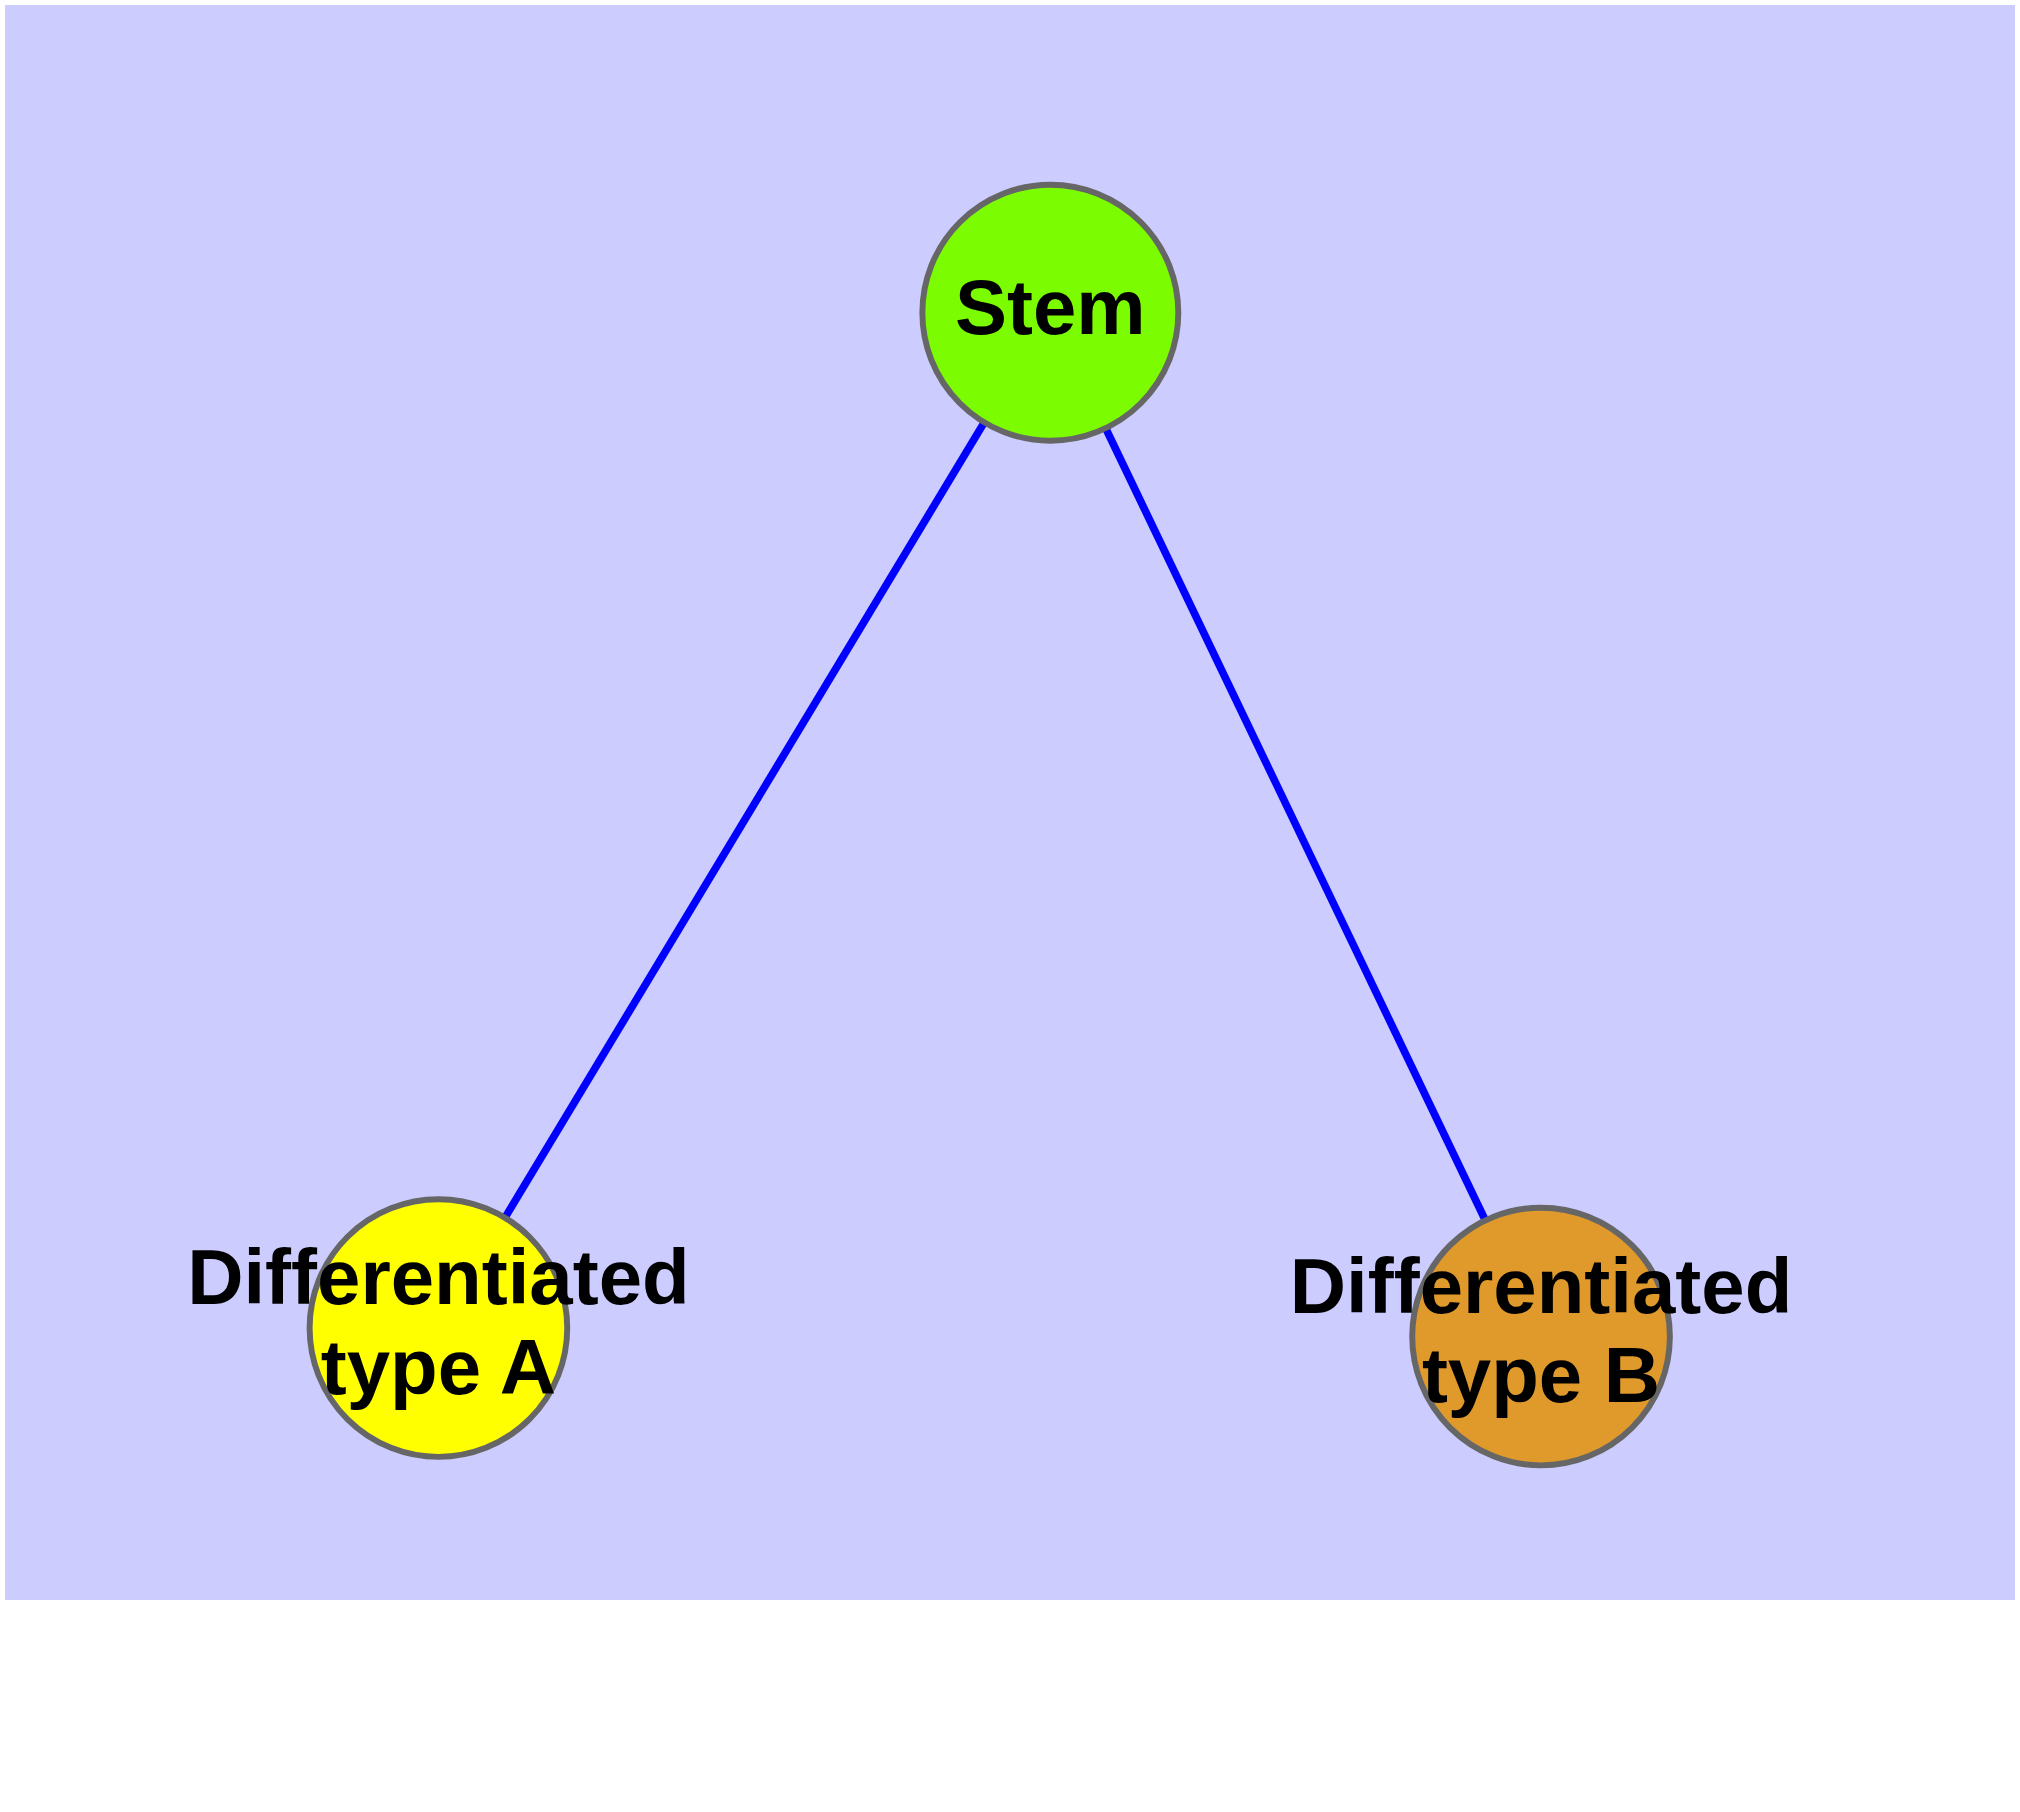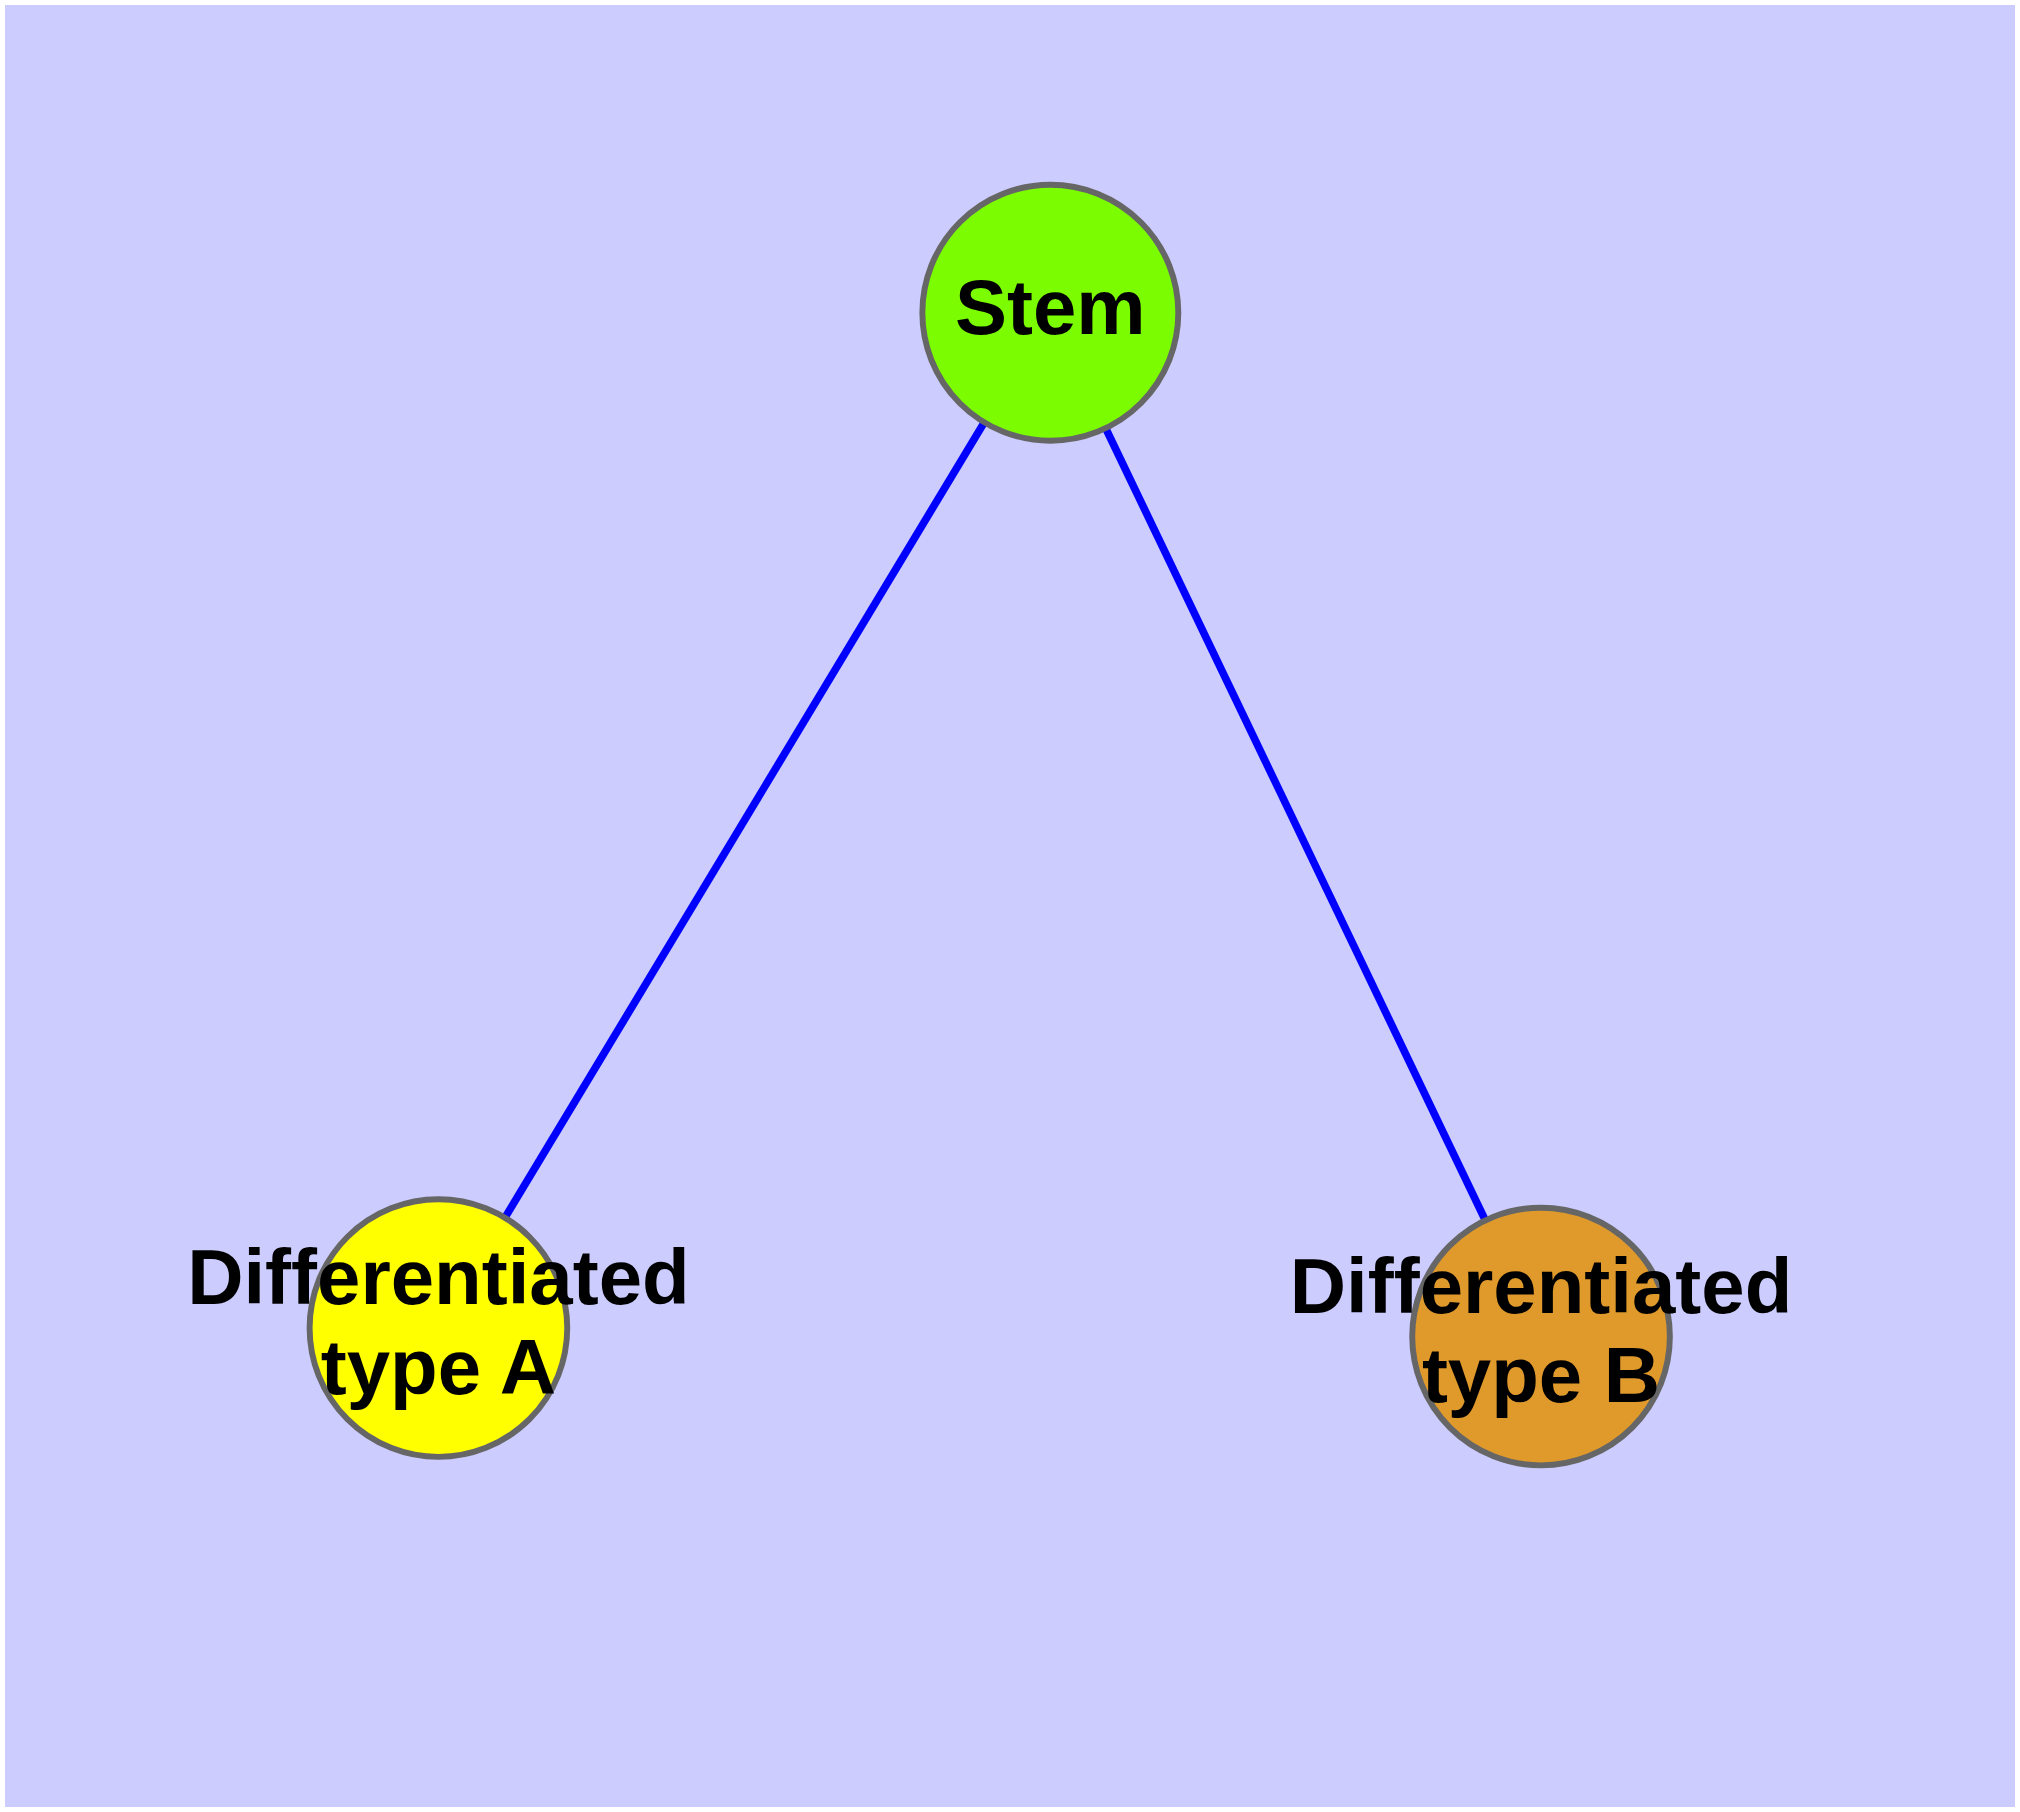--- a/index.html
+++ b/index.html
@@ -47,21 +47,21 @@
     font-size: 92px;
     fill: #000000;
     text-anchor: middle;
     dominant-baseline: middle;
     paint-order: normal;
   }
 </style>
 </head>
 <body>
 
-<div id="canvas" style="width: 2021px; height: 1812px; background: rgb(255, 255, 255);">
+<div id="canvas" style="width: 2021px; height: 1600px; background: rgb(255, 255, 255);">
   <div id="plot-area" style="background: rgb(204, 204, 255); width: 2010px; height: 1802px;"></div>
 
   <svg id="graph-svg" viewBox="0 0 2384 2138" xmlns="http://www.w3.org/2000/svg">
 
     <g>
       <line class="edge-line" x1="1239" y1="369" x2="517" y2="1567" stroke="#0000ff" stroke-width="9"></line>
       <line class="edge-line" x1="1239" y1="369" x2="1818" y2="1577" stroke="#0000ff" stroke-width="9"></line>
     </g>
 
     <g>

